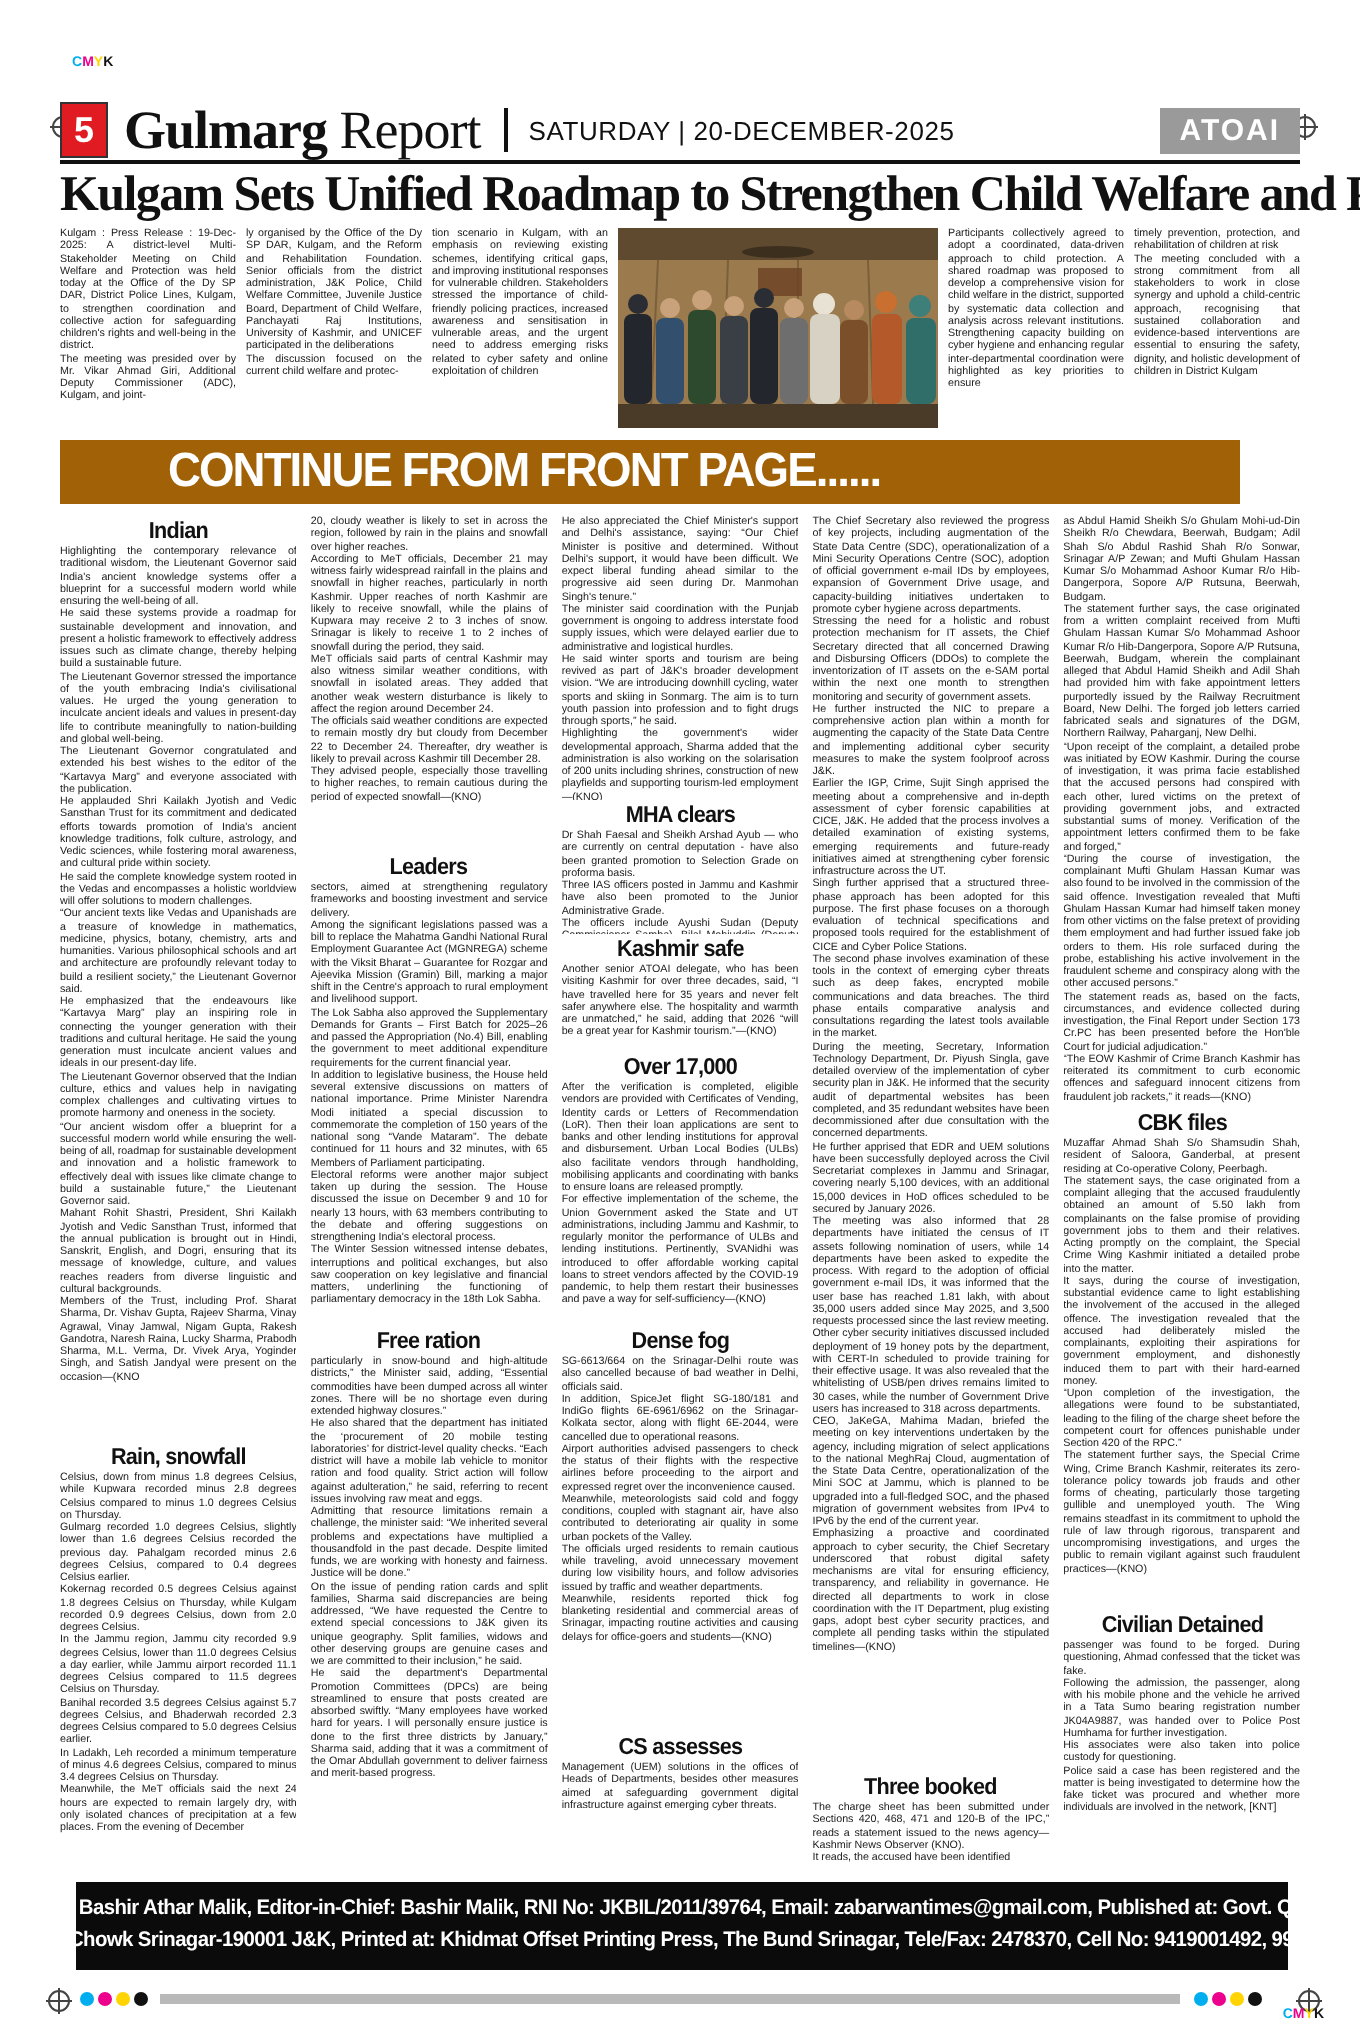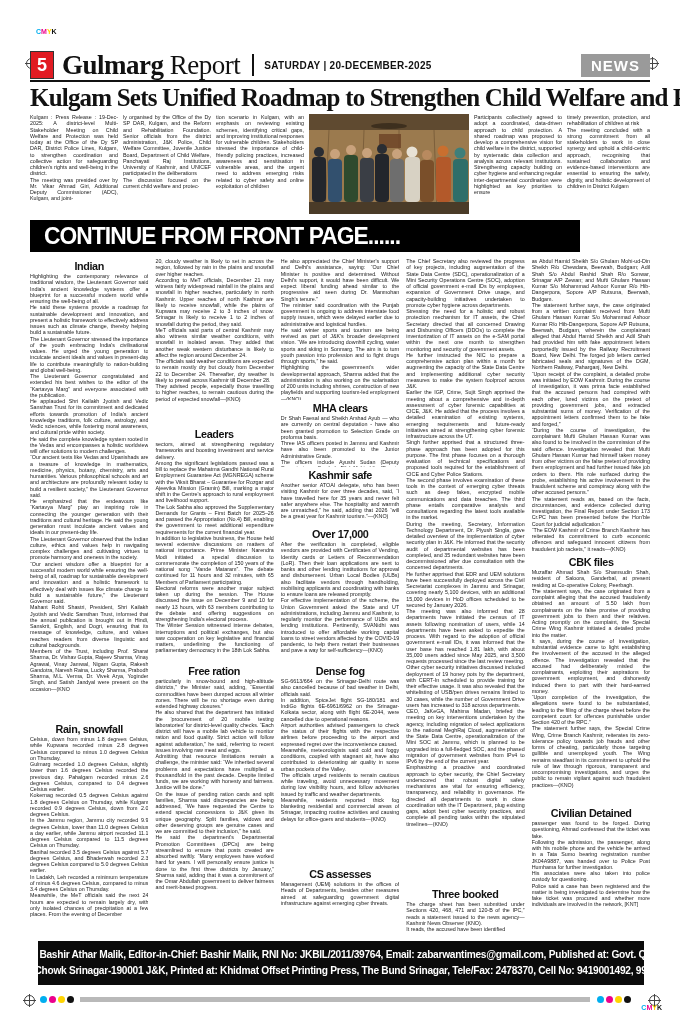--- a/index.html
+++ b/index.html
@@ -18,36 +18,36 @@
   
   .masthead{position:absolute;left:30px;right:30px;top:50px;height:30px;
             border-bottom:2px solid #111;display:flex;align-items:center;}
   .pageno{width:22px;height:26px;background:#e11b22;color:#fff;font-weight:bold;
           font-size:18px;display:flex;align-items:center;justify-content:center;
           border:1px solid #333;}
   .papertitle{font-family:"Liberation Serif",serif;font-size:27px;margin-left:8px;
               white-space:nowrap;letter-spacing:-0.5px;}
   .papertitle b{font-weight:700;}
   .mast-div{width:2px;height:22px;background:#111;margin:0 10px 0 12px;}
-  .dateline{font-size:10px;font-weight:bold;letter-spacing:0.3px;}
+  .dateline{font-size:13px;font-weight:normal;letter-spacing:0.3px;}
   .newsbadge{margin-left:auto;background:#9a9a9a;color:#fff;font-weight:bold;
              font-size:15px;padding:3px 10px;letter-spacing:1px;}
   
   .headline{position:absolute;left:30px;right:30px;top:84px;text-align:center;
             font-family:"Liberation Serif",serif;font-weight:bold;font-size:25px;
             letter-spacing:-0.8px;white-space:nowrap;}
   
   .lead{position:absolute;left:30px;right:30px;top:114px;height:100px;display:flex;gap:5px;}
   .lead .lcol{flex:0 0 88px;}
   .bodytext{font-size:5.35px;line-height:1.17;text-align:justify;white-space:pre-line;
             overflow:hidden;color:#1a1a1a;height:100%;}
   .photo{flex:0 0 160px;height:100px;overflow:hidden;background:#7a5c3a;}
   
-  .banner{position:absolute;left:30px;top:220px;width:550px;height:32px;background:#000000;
-          color:#fff;display:flex;align-items:center;}
+  .banner{position:absolute;left:30px;top:220px;width:550px;height:32px;background:#a16207;
+          color:#fff;display:flex;align-items:center;padding-left:40px;}
   .banner span{font-weight:bold;font-size:24px;letter-spacing:-1px;margin-left:14px;
                transform:scaleX(0.95);transform-origin:left;white-space:nowrap;}
   
   .cols{position:absolute;left:30px;right:30px;top:258px;height:678px;display:flex;gap:7px;}
   .col{flex:1 1 0;display:flex;flex-direction:column;overflow:hidden;}
   .sechead{font-weight:bold;font-size:11.5px;text-align:center;letter-spacing:-0.4px;
            transform:scaleX(0.94);flex:0 0 auto;padding:2px 0 1px 0;white-space:nowrap;}
   .bblock{flex:0 0 auto;}
   .bfill{flex:1 1 auto;}
   
@@ -63,21 +63,21 @@
 
   <div class="cmyk" style="left:36px;top:28px;"><span class="c">C</span><span class="m">M</span><span class="y">Y</span><span class="k">K</span></div>
   <div class="regmark" style="left:26px;top:58px;"></div>
   <div class="regmark" style="right:22px;top:58px;"></div>
 
   <div class="masthead">
     <div class="pageno">5</div>
     <div class="papertitle"><b>Gulmarg</b><span> Report</span></div>
     <div class="mast-div"></div>
     <div class="dateline">SATURDAY | 20-DECEMBER-2025</div>
-    <div class="newsbadge">NEWS</div>
+    <div class="newsbadge">ATOAI</div>
   </div>
 
   <div class="headline">Kulgam Sets Unified Roadmap to Strengthen Child Welfare and Protection</div>
 
   <div class="lead">
     <div class="lcol bodytext">Kulgam : Press Release : 19-Dec-2025: A district-level Multi-Stakeholder Meeting on Child Welfare and Protection was held today at the Office of the Dy SP DAR, District Police Lines, Kulgam, to strengthen coordination and collective action for safeguarding children's rights and well-being in the district.
 The meeting was presided over by Mr. Vikar Ahmad Giri, Additional Deputy Commissioner (ADC), Kulgam, and joint-</div>
     <div class="lcol bodytext">ly organised by the Office of the Dy SP DAR, Kulgam, and the Reform and Rehabilitation Foundation. Senior officials from the district administration, J&amp;K Police, Child Welfare Committee, Juvenile Justice Board, Department of Child Welfare, Panchayati Raj Institutions, University of Kashmir, and UNICEF participated in the deliberations
 The discussion focused on the current child welfare and protec-</div>
     <div class="lcol bodytext">tion scenario in Kulgam, with an emphasis on reviewing existing schemes, identifying critical gaps, and improving institutional responses for vulnerable children. Stakeholders stressed the importance of child-friendly policing practices, increased awareness and sensitisation in vulnerable areas, and the urgent need to address emerging risks related to cyber safety and online exploitation of children</div>

